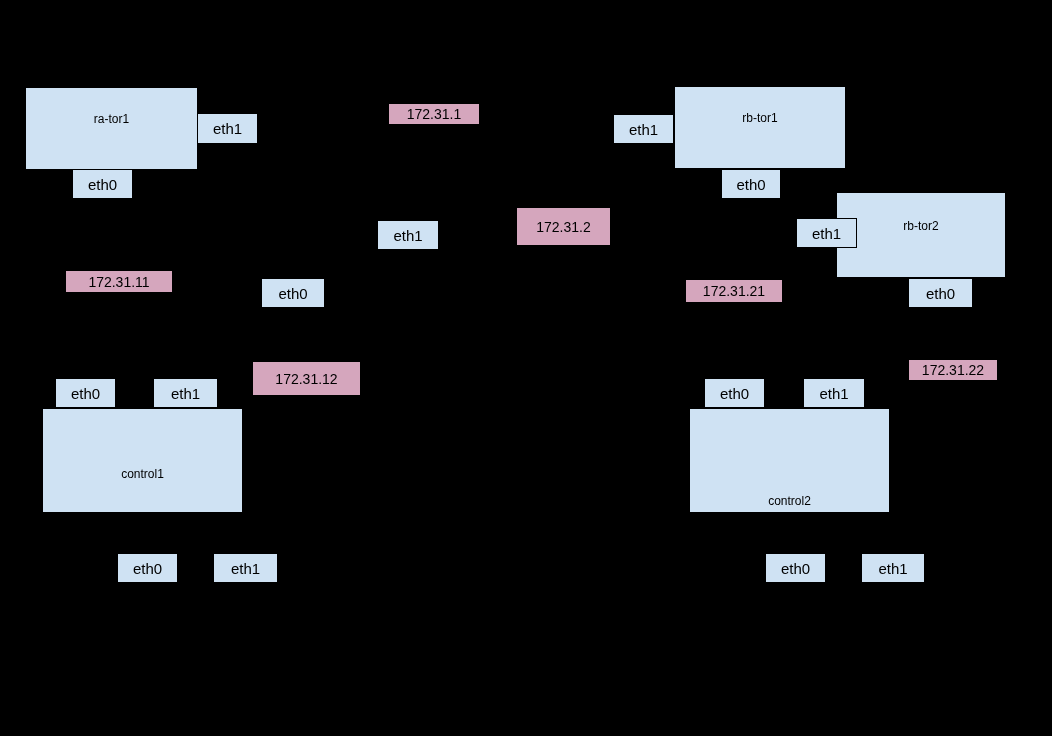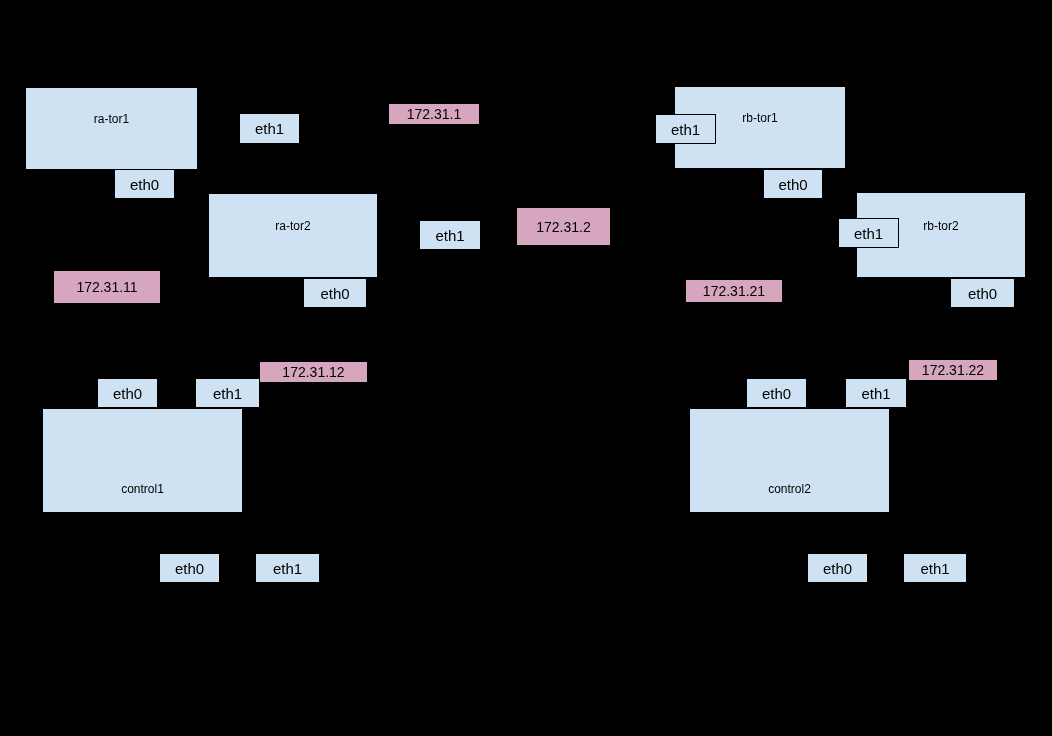--- a/index.html
+++ b/index.html
@@ -41,21 +41,20 @@
     background: var(--node-fill, #cfe2f3);
     border: 1px solid var(--node-border, #000000);
     box-sizing: border-box;
     display: flex;
     align-items: center;
     justify-content: center;
     font-size: 15px;
     line-height: 1;
     z-index: 2;
     white-space: nowrap;
-    margin-left: 42px;
   }
   .ip {
     position: absolute;
     background: var(--ip-fill, #d5a6bd);
     box-sizing: border-box;
     display: flex;
     align-items: center;
     justify-content: center;
     font-size: 14px;
     line-height: 1;
@@ -67,56 +66,53 @@
 <body>
 
 <div class="stage">
 
   <div class="node" style="left:25px;top:87px;width:173px;height:83px">
     <span class="node-label" style="top:31px">ra-tor1</span>
   </div>
   <div class="port" style="left:197px;top:113px;width:61px;height:31px">eth1</div>
   <div class="port" style="left:72px;top:169px;width:61px;height:30px">eth0</div>
 
-  <div class="node" style="left:208px;top:193px;width:170px;height:85px">
-    <span class="node-label" style="top:32px">ra-tor2</span>
-  </div>
   <div class="port" style="left:377px;top:220px;width:62px;height:30px">eth1</div>
   <div class="port" style="left:261px;top:278px;width:64px;height:30px">eth0</div>
 
   <div class="node" style="left:674px;top:86px;width:172px;height:83px">
     <span class="node-label" style="top:31px">rb-tor1</span>
   </div>
   <div class="port" style="left:613px;top:114px;width:61px;height:30px">eth1</div>
   <div class="port" style="left:721px;top:169px;width:60px;height:30px">eth0</div>
 
-  <div class="node" style="left:856px;top:192px;width:170px;height:86px">
+  <div class="node" style="left:836px;top:192px;width:170px;height:86px">
     <span class="node-label" style="top:33px">rb-tor2</span>
   </div>
   <div class="port" style="left:796px;top:218px;width:61px;height:30px">eth1</div>
   <div class="port" style="left:908px;top:278px;width:65px;height:30px">eth0</div>
 
   <div class="node" style="left:42px;top:408px;width:201px;height:105px">
-    <span class="node-label" style="top:80px">control1</span>
+    <span class="node-label" style="top:65px">control1</span>
   </div>
   <div class="port" style="left:55px;top:378px;width:61px;height:30px">eth0</div>
   <div class="port" style="left:153px;top:378px;width:65px;height:30px">eth1</div>
 
   <div class="node" style="left:689px;top:408px;width:201px;height:105px">
-    <span class="node-label" style="top:80px">control2</span>
+    <span class="node-label" style="top:92px">control2</span>
   </div>
   <div class="port" style="left:704px;top:378px;width:61px;height:30px">eth0</div>
   <div class="port" style="left:803px;top:378px;width:62px;height:30px">eth1</div>
 
   <div class="port" style="left:117px;top:553px;width:61px;height:30px">eth0</div>
   <div class="port" style="left:213px;top:553px;width:65px;height:30px">eth1</div>
 
   <div class="port" style="left:765px;top:553px;width:61px;height:30px">eth0</div>
   <div class="port" style="left:861px;top:553px;width:64px;height:30px">eth1</div>
 
   <div class="ip" style="left:389px;top:104px;width:90px;height:20px">172.31.1</div>
   <div class="ip" style="left:517px;top:208px;width:93px;height:37px">172.31.2</div>
-  <div class="ip" style="left:54px;top:271px;width:106px;height:32px">172.31.11</div>
-  <div class="ip" style="left:260px;top:362px;width:107px;height:20px">172.31.12</div>
+  <div class="ip" style="left:66px;top:271px;width:106px;height:21px">172.31.11</div>
+  <div class="ip" style="left:253px;top:362px;width:107px;height:33px">172.31.12</div>
   <div class="ip" style="left:686px;top:280px;width:96px;height:22px">172.31.21</div>
   <div class="ip" style="left:909px;top:360px;width:88px;height:20px">172.31.22</div>
 
 </div>
 
 </body></html>

